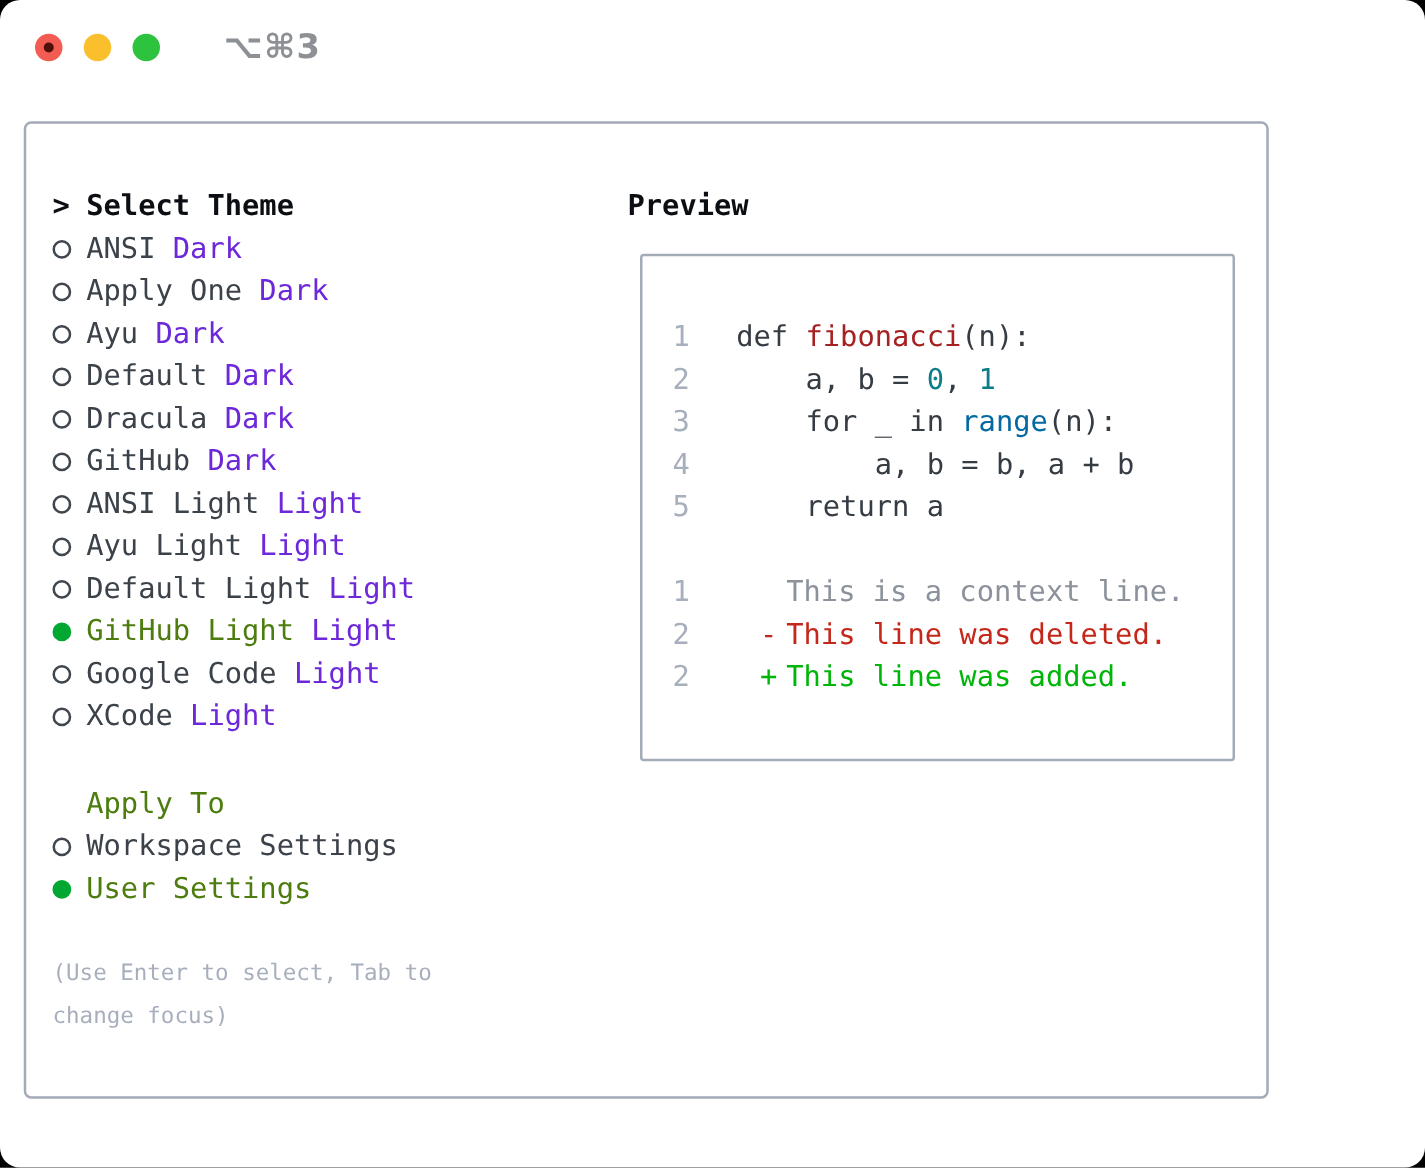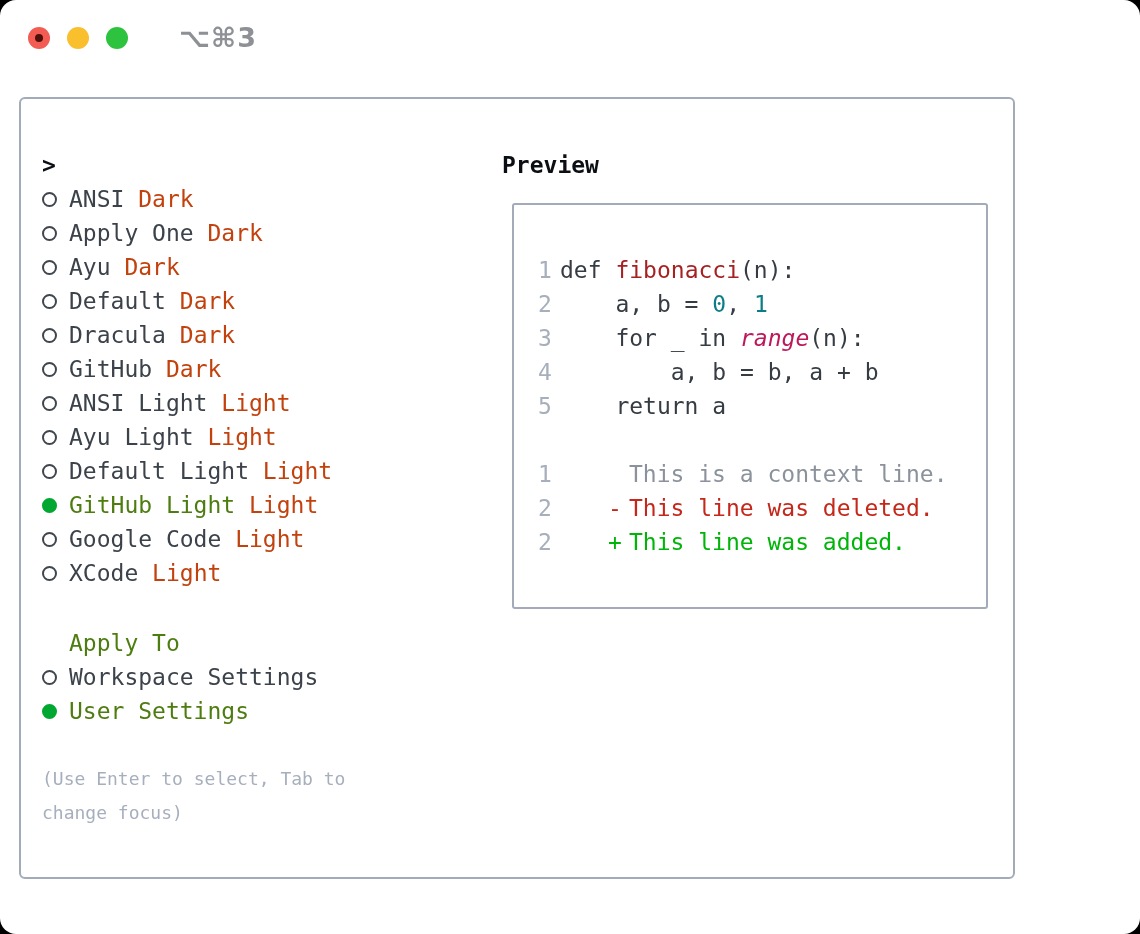--- a/index.html
+++ b/index.html
@@ -24,40 +24,40 @@
 
   .row{height:34px;display:flex;align-items:center;font-size:23px;line-height:34px;}
   .marker{width:27px;display:flex;align-items:center;flex:none;}
   .bullet{width:11px;height:11px;border-radius:50%;border:2px solid #40464e;display:inline-block;}
   .bullet.sel{background:#00a831;border-color:#00a831;}
   .prompt{font-weight:bold;color:#0b0e12;}
 
   .t-header{font-weight:bold;color:#0b0e12;}
   .t-subheader{color:#4d7c0f;}
   .t-dark{color:#3c424a;}
-  .t-muted{color:#c2410c;}
+  .t-muted{color:#6d28d9;}
   .t-green{color:#4d7c0f;}
   .variant{margin-left:1ch;}
 
   .left-col{position:absolute;left:21px;top:49px;width:450px;}
   .apply-sec{margin-top:36px;}
   .help{margin-top:34px;width:30ch;font-size:18px;line-height:34px;color:#a7afbd;}
 
   
   .right-col{position:absolute;left:481px;top:49px;text-align:center;}
   .preview-title{height:34px;font-size:23px;line-height:34px;font-weight:bold;color:#0b0e12;}
   .preview-box{position:absolute;left:10px;top:55px;width:476px;height:406px;box-sizing:border-box;
                border:2px solid #a3abb9;border-radius:3px;background:#fff;
                padding:48px 0 0 16px;}
   .lineno{width:30px;flex:none;color:#a7afbd;}
-  .codetext{white-space:pre;color:#363c43;}
+  .codetext{white-space:pre;color:#363c43;margin-left:29px;}
   .seg-plain{color:#363c43;}
   .seg-func{color:#a62121;}
   .seg-num{color:#0c7d87;}
-  .seg-builtin{color:#be185d;font-style:italic;}
+  .seg-builtin{color:#0369a1;}
   .dmark{width:69px;padding-left:41px;box-sizing:border-box;flex:none;white-space:pre;}
   .dtext{white-space:pre;}
   .diff-context{color:#8b929b;}
   .diff-deleted{color:#c5271a;}
   .diff-added{color:#00b509;}
 </style>
 </head>
 <body>
 
 <div class="window">
@@ -71,20 +71,21 @@
     <span class="win-title">⌥⌘3</span>
   </div>
 
   <div class="panel">
 
     <div class="left-col">
       <div class="row">
         <span class="marker">
             <span class="prompt">&gt;</span>
           </span>
+        <span class="t-header">Select Theme</span>
       </div>
       <div id="theme-list">
           <div class="row">
             <span class="marker">
               <span class="bullet"></span>
             </span>
             <span class="t-dark">ANSI</span>
             <span class="t-muted variant">Dark</span>
           </div>
           <div class="row">

